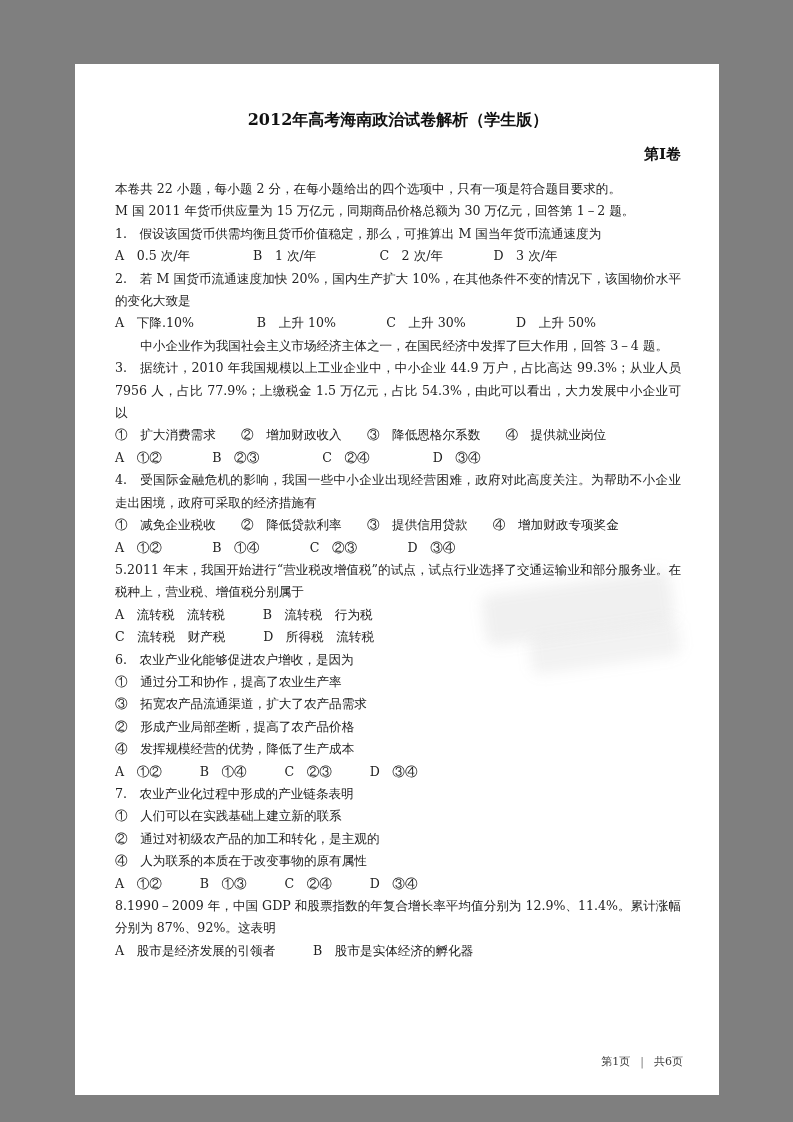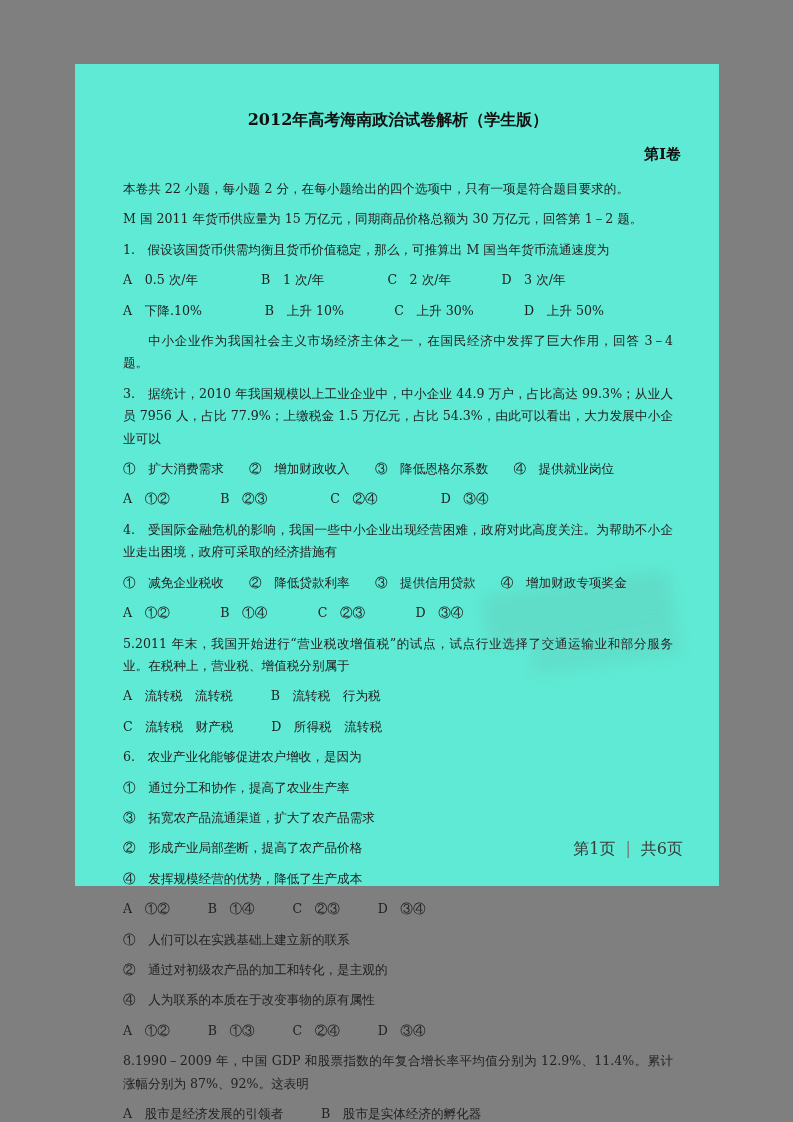--- a/index.html
+++ b/index.html
@@ -2,74 +2,76 @@
 <html><head>
 <meta charset="utf-8">
 <style>
   html,body{margin:0;padding:0;}
   body{
     width:793px;height:1122px;overflow:hidden;position:relative;
     background:#7f7f7f;
     font-family:"DejaVu Serif","Liberation Serif",serif;
   }
   .page{
-    position:absolute;left:75px;top:64px;width:644px;height:822px;
-    background:#5eead4;color:#1c1c1c;
+    position:absolute;left:75px;top:64px;width:644px;height:1031px;
+    background:#ffffff;color:#1c1c1c;
   }
   .content{padding:40px 38px 0 40px;}
   .title{
     margin:6px 0 14px 0;text-align:center;font-weight:bold;font-size:16px;color:#111;
   }
   .section{
     margin:0 0 14px 0;text-align:right;font-weight:bold;font-size:15px;color:#111;
   }
   .ln{
-    margin:8px;font-size:12.6px;line-height:22.4px;text-align:justify;
+    margin:0;font-size:12.6px;line-height:22.4px;text-align:justify;
     word-break:break-all;color:#222;
   }
   .indent{text-indent:2em;}
   .footer{
-    position:absolute;right:36px;bottom:26px;font-size:16px;color:#3a3a3a;
+    position:absolute;right:36px;bottom:26px;font-size:11px;color:#3a3a3a;
   }
   .footer .sep{margin:0 10px;color:#777;}
   .wm{position:absolute;pointer-events:none;}
   .wm1{left:408px;top:518px;width:190px;height:52px;background:rgba(110,110,110,0.10);
        border-radius:10px;transform:rotate(-8deg);filter:blur(7px);}
   .wm2{left:455px;top:565px;width:150px;height:36px;background:rgba(110,110,110,0.09);
        border-radius:8px;transform:rotate(-8deg);filter:blur(7px);}
 </style>
 </head>
 <body>
 
 <div class="page">
   <div class="content">
     <h1 class="title">2012年高考海南政治试卷解析（学生版）</h1>
     <h2 class="section">第I卷</h2>
 
     <p class="ln">本卷共 22 小题，每小题 2 分，在每小题给出的四个选项中，只有一项是符合题目要求的。</p>
     <p class="ln">M 国 2011 年货币供应量为 15 万亿元，同期商品价格总额为 30 万亿元，回答第 1－2 题。</p>
     <p class="ln">1.　假设该国货币供需均衡且货币价值稳定，那么，可推算出 M 国当年货币流通速度为</p>
     <p class="ln">A　0.5 次/年　　　　　B　1 次/年　　　　　C　2 次/年　　　　D　3 次/年</p>
+    <p class="ln">2.　若 M 国货币流通速度加快 20%，国内生产扩大 10%，在其他条件不变的情况下，该国物价水平的变化大致是</p>
     <p class="ln">A　下降.10%　　　　　B　上升 10%　　　　C　上升 30%　　　　D　上升 50%</p>
     <p class="ln indent">中小企业作为我国社会主义市场经济主体之一，在国民经济中发挥了巨大作用，回答 3－4 题。</p>
     <p class="ln">3.　据统计，2010 年我国规模以上工业企业中，中小企业 44.9 万户，占比高达 99.3%；从业人员 7956 人，占比 77.9%；上缴税金 1.5 万亿元，占比 54.3%，由此可以看出，大力发展中小企业可以</p>
     <p class="ln">①　扩大消费需求　　②　增加财政收入　　③　降低恩格尔系数　　④　提供就业岗位</p>
     <p class="ln">A　①②　　　　B　②③　　　　　C　②④　　　　　D　③④</p>
     <p class="ln">4.　受国际金融危机的影响，我国一些中小企业出现经营困难，政府对此高度关注。为帮助不小企业走出困境，政府可采取的经济措施有</p>
     <p class="ln">①　减免企业税收　　②　降低贷款利率　　③　提供信用贷款　　④　增加财政专项奖金</p>
     <p class="ln">A　①②　　　　B　①④　　　　C　②③　　　　D　③④</p>
     <p class="ln">5.2011 年末，我国开始进行“营业税改增值税”的试点，试点行业选择了交通运输业和部分服务业。在税种上，营业税、增值税分别属于</p>
     <p class="ln">A　流转税　流转税　　　B　流转税　行为税</p>
     <p class="ln">C　流转税　财产税　　　D　所得税　流转税</p>
     <p class="ln">6.　农业产业化能够促进农户增收，是因为</p>
     <p class="ln">①　通过分工和协作，提高了农业生产率</p>
     <p class="ln">③　拓宽农产品流通渠道，扩大了农产品需求</p>
     <p class="ln">②　形成产业局部垄断，提高了农产品价格</p>
     <p class="ln">④　发挥规模经营的优势，降低了生产成本</p>
     <p class="ln">A　①②　　　B　①④　　　C　②③　　　D　③④</p>
+    <p class="ln">7.　农业产业化过程中形成的产业链条表明</p>
     <p class="ln">①　人们可以在实践基础上建立新的联系</p>
     <p class="ln">②　通过对初级农产品的加工和转化，是主观的</p>
     <p class="ln">④　人为联系的本质在于改变事物的原有属性</p>
     <p class="ln">A　①②　　　B　①③　　　C　②④　　　D　③④</p>
     <p class="ln">8.1990－2009 年，中国 GDP 和股票指数的年复合增长率平均值分别为 12.9%、11.4%。累计涨幅分别为 87%、92%。这表明</p>
     <p class="ln">A　股市是经济发展的引领者　　　B　股市是实体经济的孵化器</p>
   </div>
 
   <div class="wm wm1"></div>
   <div class="wm wm2"></div>

